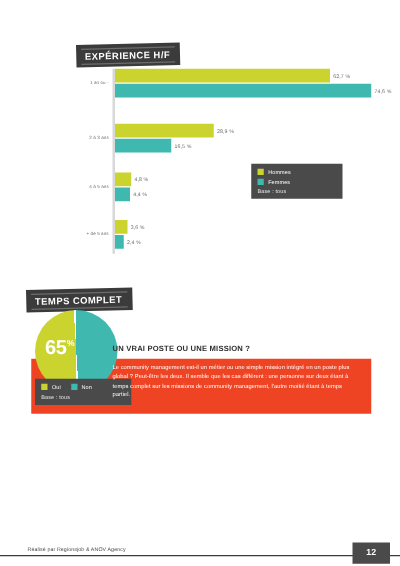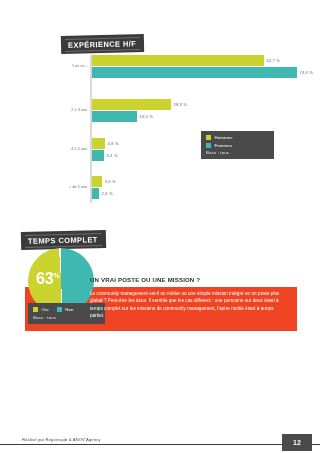--- a/index.html
+++ b/index.html
@@ -307,21 +307,21 @@
   <div class="red-panel"></div>
 
   <div class="tag-banner" id="tempscomplet-title">
     <span class="inner-rule top"></span>
     <span class="inner-rule bot"></span>
     <span>TEMPS COMPLET</span>
   </div>
 
   <div class="pie-wrap">
     <div class="pie"></div>
-    <div class="pie-value"><span>63</span><span class="pct">%</span></div>
+    <div class="pie-value"><span>65</span><span class="pct">%</span></div>
   </div>
 
   <div class="legend-box" id="tempscomplet-legend">
     <div class="legend-inline">
       <div class="legend-row">
         <span class="legend-swatch oui"></span>
         <span class="legend-label">Oui</span>
       </div>
       <div class="legend-row">
         <span class="legend-swatch non"></span>

